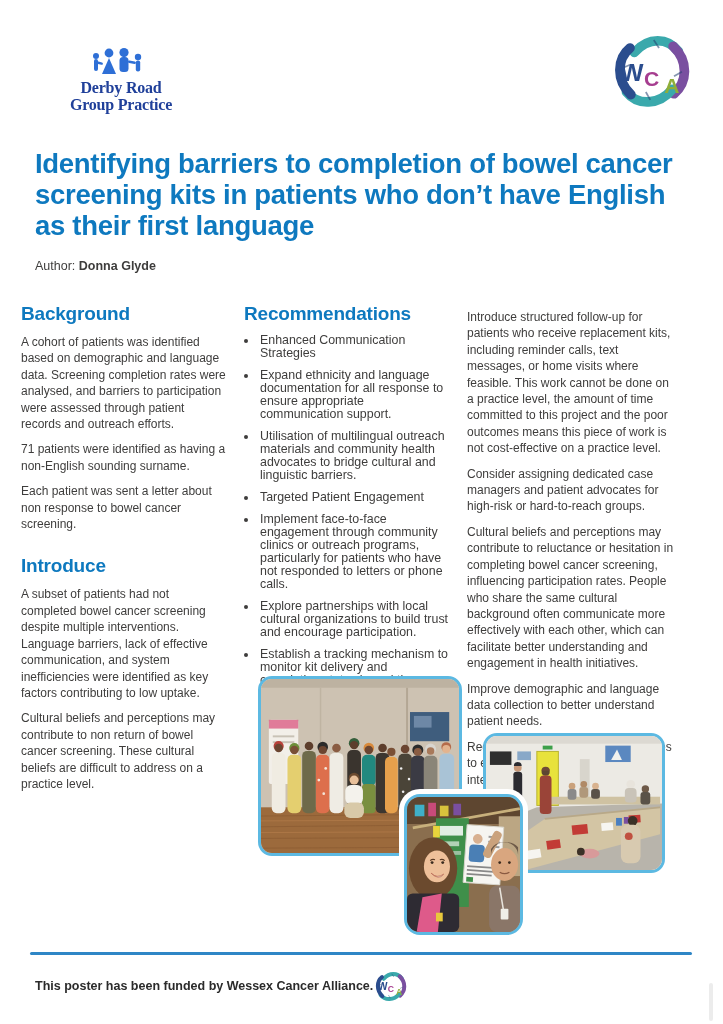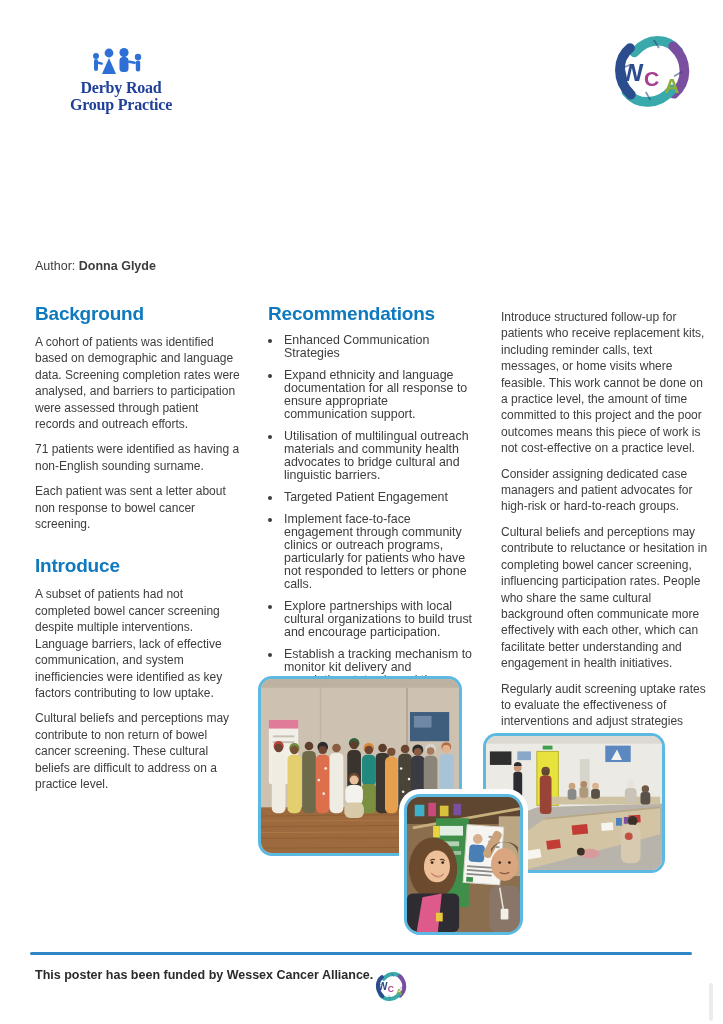--- a/index.html
+++ b/index.html
@@ -19,40 +19,40 @@
   .wca-top{position:absolute;left:606px;top:26px;width:92px;height:88px;}
   
   .title{
     position:absolute;left:35px;top:148px;width:655px;margin:0;
     font-size:27.5px;line-height:31px;font-weight:700;color:#0e79bf;letter-spacing:-0.3px;
   }
   .author{position:absolute;left:35px;top:259px;font-size:12.5px;}
   .author .nm{font-weight:700;}
   
   .cols{
-    position:absolute;left:35px;top:302px;width:657px;
-    display:grid;grid-template-columns:205px 205px 211px;column-gap:28px;
+    position:absolute;left:21px;top:302px;width:657px;
+    display:grid;grid-template-columns:205px 205px 211px;column-gap:18px;
   }
   h2{
     margin:0 0 9px;font-size:19px;line-height:23px;font-weight:700;color:#0e79bf;letter-spacing:-0.2px;
   }
   h2.second{margin-top:22px;}
   .col p{margin:7px 0 9px;font-size:12px;line-height:16.4px;}
   ul.recs{margin:2px 0 0;padding:0 0 0 14px;list-style:disc;}
   ul.recs li{margin:0 0 9px;font-size:12.4px;line-height:13px;padding-left:2px;}
   
   .photo{position:absolute;border:3px solid #5cb9e2;border-radius:14px;overflow:hidden;background:#ddd;}
   .photo svg{display:block;width:100%;height:100%;}
   .photo-group{left:258px;top:676px;width:198px;height:174px;z-index:1;}
   .photo-meeting{left:483px;top:733px;width:176px;height:134px;z-index:1;}
   .photo-selfie{left:404px;top:794px;width:113px;height:135px;z-index:2;border-radius:16px;
     box-shadow:0 0 0 5px #ffffff;}
   
   .divider{position:absolute;left:30px;top:952px;width:662px;height:3px;background:#2f86c6;border-radius:2px;}
-  .footer{position:absolute;left:35px;top:968px;display:flex;align-items:flex-start;}
+  .footer{position:absolute;left:35px;top:968px;display:flex;align-items:center;}
   .footer .ftext{font-size:12.5px;font-weight:700;color:#2b2b2b;}
   .wca-small{width:36px;height:36px;}
   .edge-mark{position:absolute;left:709px;top:983px;width:4px;height:38px;background:#ececec;border-radius:2px;}
 </style>
 </head>
 <body>
 
 <div class="page">
 
   <svg width="0" height="0" style="position:absolute">
@@ -91,20 +91,21 @@
       </g>
     </svg>
     <div class="line">Derby Road</div>
     <div class="line">Group Practice</div>
   </div>
 
   <svg class="wca-top" viewBox="0 0 100 100">
     <use href="#wca-sym"></use>
   </svg>
 
+  <h1 class="title">Identifying barriers to completion of bowel cancer screening kits in patients who don’t have English as their first language</h1>
   <div class="author">
     <span>Author:</span>
     <span class="nm">Donna Glyde</span>
   </div>
 
   <div class="cols">
 
     <div class="col">
       <h2>Background</h2>
       <div>
@@ -130,20 +131,21 @@
           <li>Explore partnerships with local cultural organizations to build trust and encourage participation.</li>
           <li>Establish a tracking mechanism to monitor kit delivery and completion status in real time.</li>
         </ul>
     </div>
 
     <div class="col">
       <div>
           <p>Introduce structured follow-up for patients who receive replacement kits, including reminder calls, text messages, or home visits where feasible. This work cannot be done on a practice level, the amount of time committed to this project and the poor outcomes means this piece of work is not cost-effective on a practice level.</p>
           <p>Consider assigning dedicated case managers and patient advocates for high-risk or hard-to-reach groups.</p>
           <p>Cultural beliefs and perceptions may contribute to reluctance or hesitation in completing bowel cancer screening, influencing participation rates. People who share the same cultural background often communicate more effectively with each other, which can facilitate better understanding and engagement in health initiatives.</p>
+          <p>Improve demographic and language data collection to better understand patient needs.</p>
           <p>Regularly audit screening uptake rates to evaluate the effectiveness of interventions and adjust strategies accordingly.</p>
         </div>
     </div>
   </div>
 
   <div class="photo photo-group">
     <svg viewBox="0 0 202 179" preserveAspectRatio="none">
       <rect width="202" height="179" fill="#cdc2b2"></rect>
       <rect width="202" height="9" fill="#bdb2a1"></rect>
       <rect x="148" y="9" width="2" height="123" fill="#b3a794"></rect>

